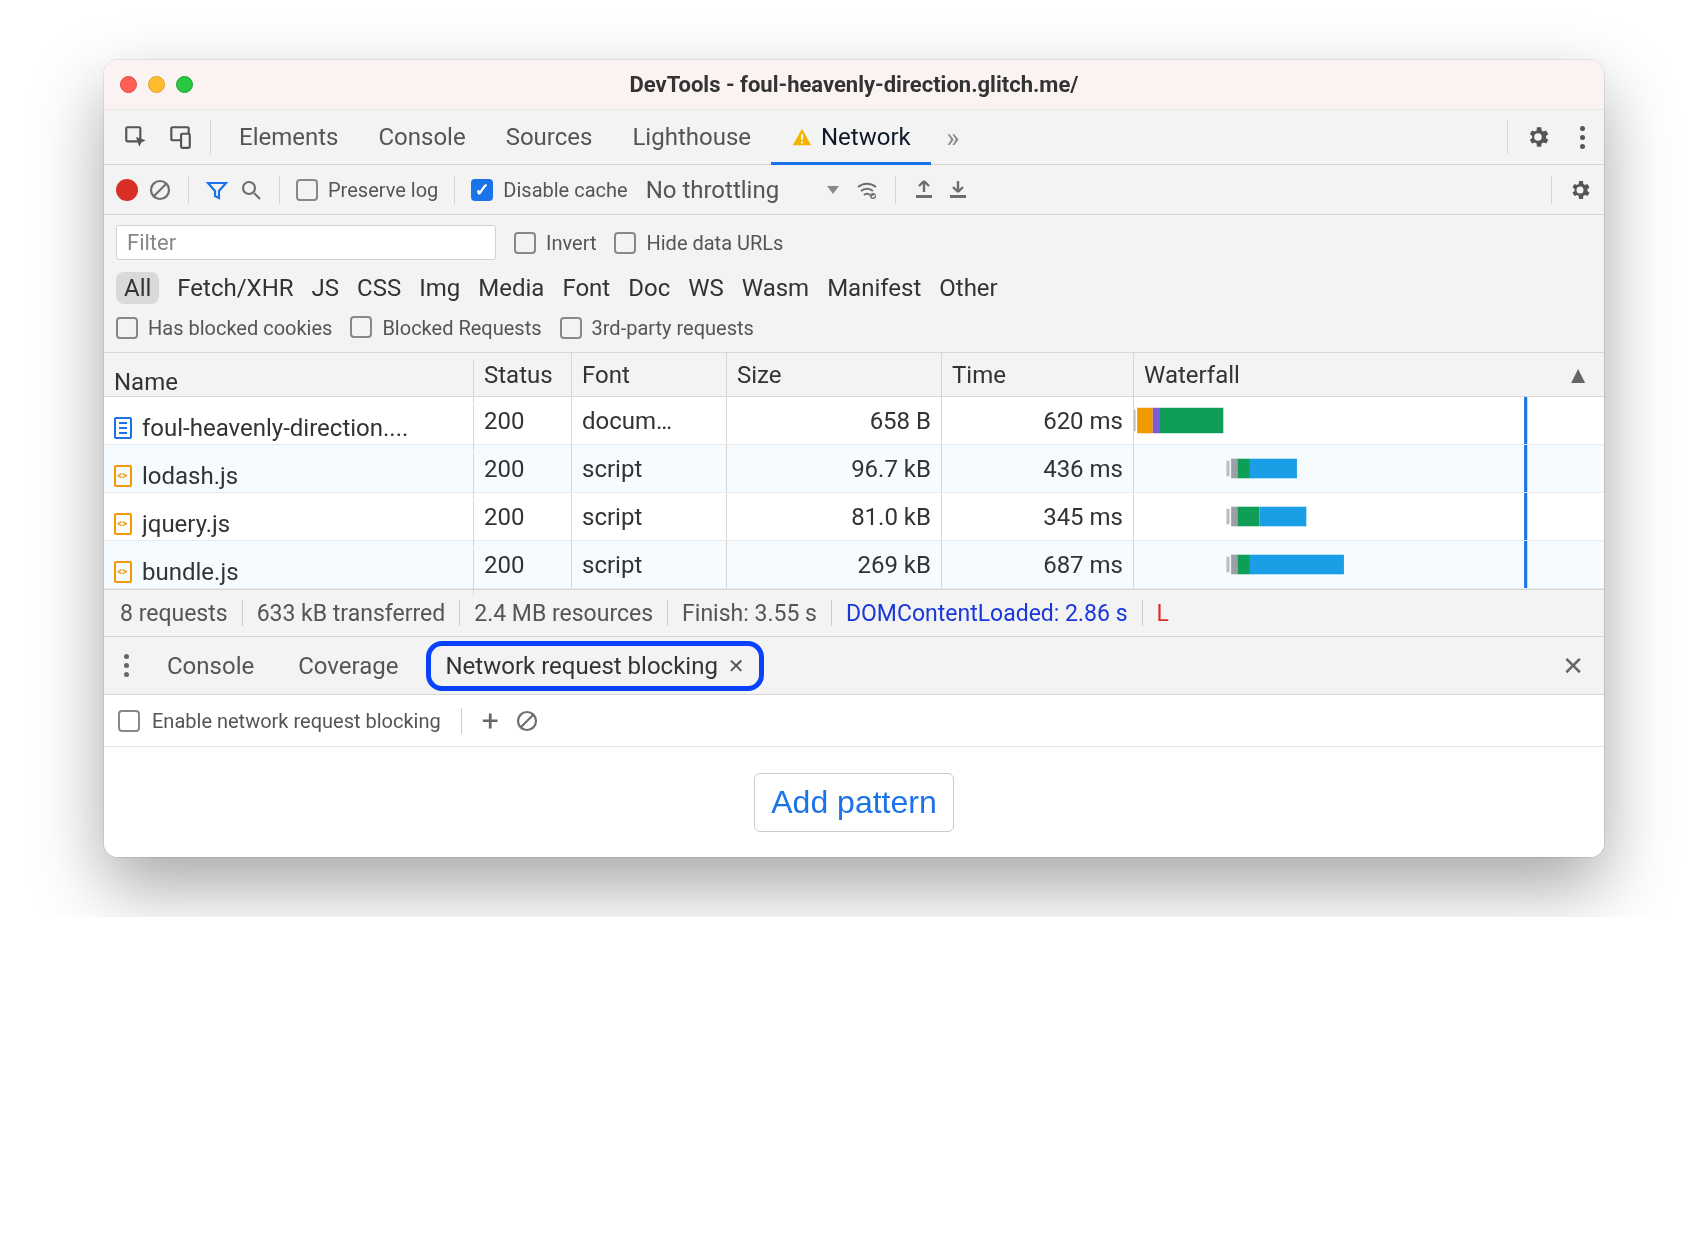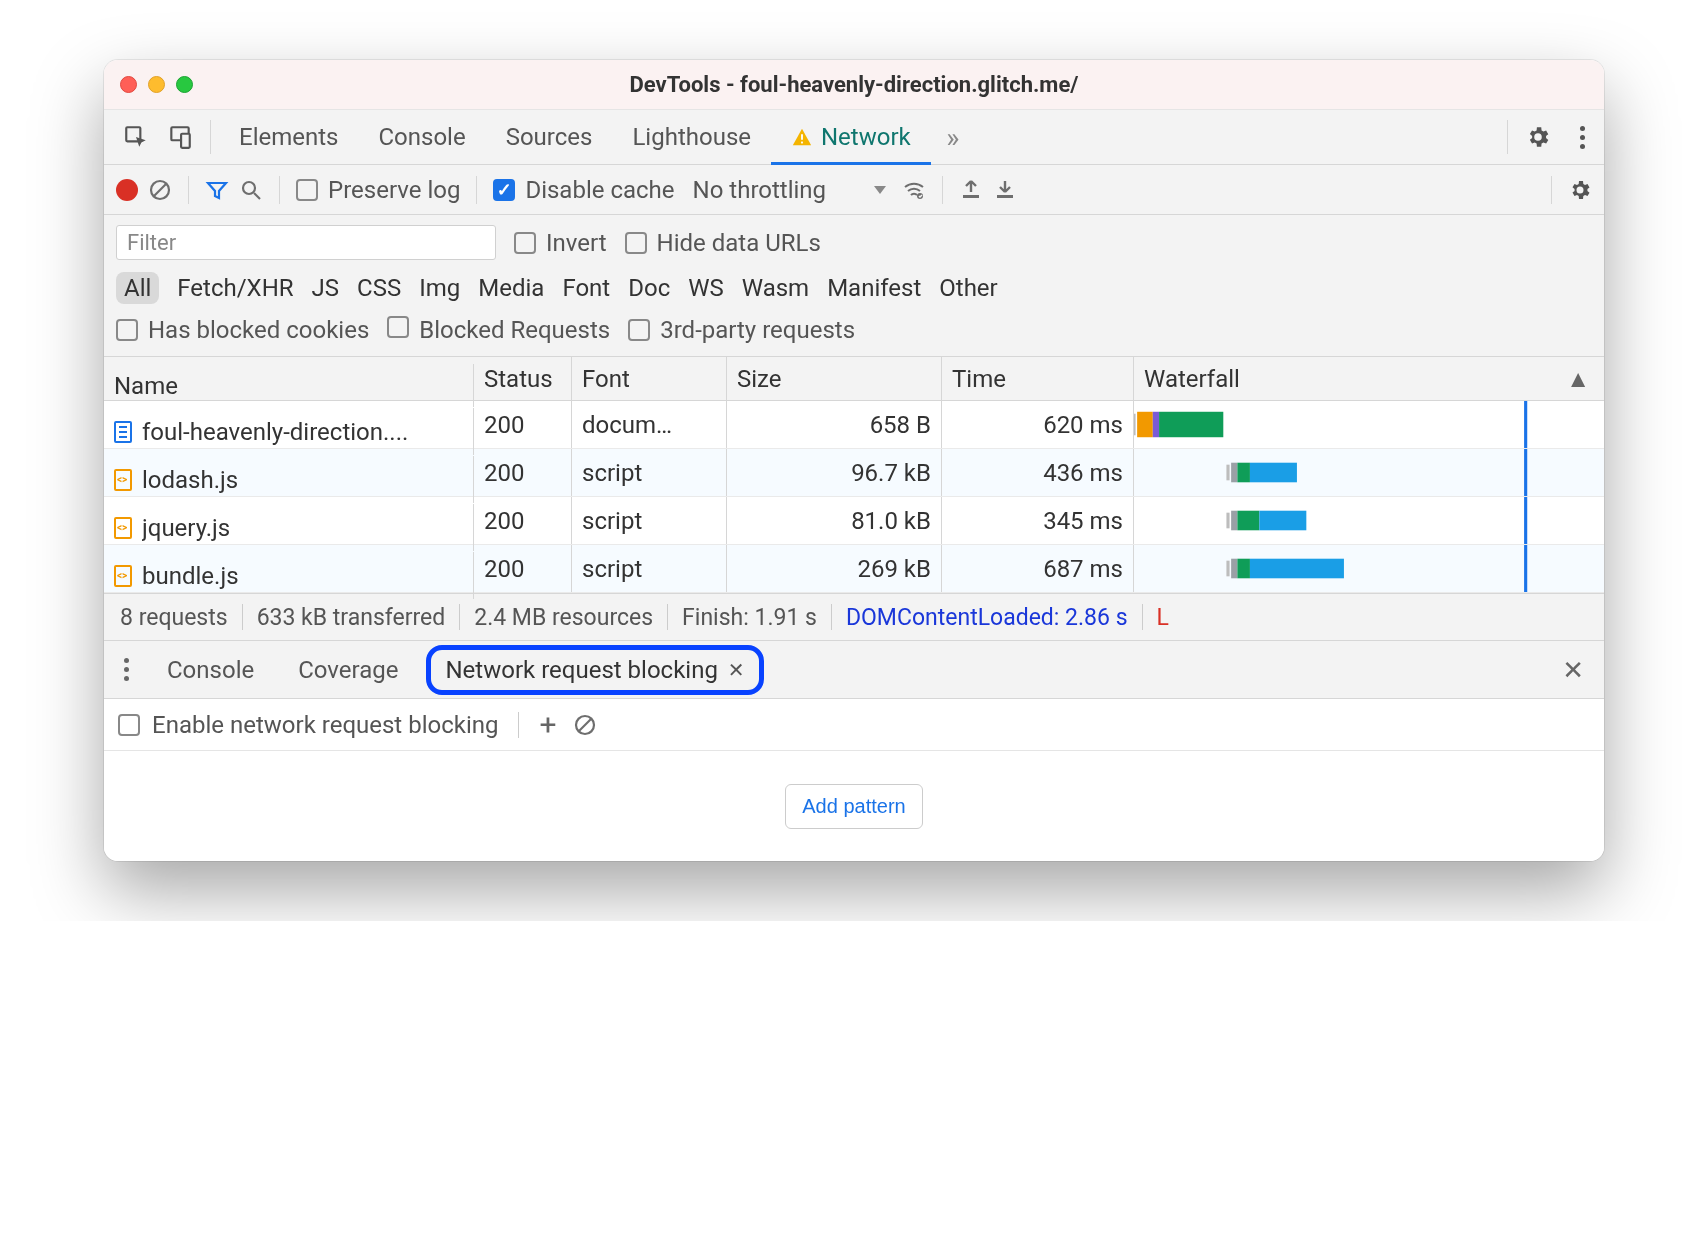--- a/index.html
+++ b/index.html
@@ -53,21 +53,21 @@
     width: 44px; height: 100%;
     color: #555;
   }
   .tabbar .sep { width: 1px; background: #d6d6d6; margin: 10px 8px; }
   .tabbar .tab {
     padding: 0 20px; display: flex; align-items: center;
     color: #555; font-size: 24px; cursor: pointer; gap: 8px;
     position: relative;
   }
   .tabbar .tab.active {
-    color: #0f766e;
+    color: #0f172a;
   }
   .tabbar .tab.active::after {
     content: ''; position: absolute; bottom: -1px; left: 0; right: 0;
     height: 3px; background: #1a73e8;
   }
   .tabbar .spacer { flex: 1; }
   .gear { font-size: 24px; }
   
   .net-toolbar {
     height: 50px;
@@ -78,21 +78,21 @@
     gap: 10px;
   }
   .dot-record { width: 22px; height: 22px; border-radius: 50%; background: #d93025; }
   .icon-gray {
     width: 24px; height: 24px; display: inline-flex; align-items:center; justify-content:center;
     color: #6e6e6e;
   }
   .icon-gray svg { width: 100%; height: 100%; }
   .net-toolbar .vsep { width: 1px; background: #d6d6d6; height: 28px; margin: 0 6px; }
   .filter-funnel { color: #1a73e8; }
-  .nt-label { font-size: 24px; color: #555; }
+  .nt-label { font-size: 20px; color: #555; }
   .checkbox { width: 22px; height: 22px; border: 2px solid #888; border-radius: 4px; display:inline-flex; align-items:center; justify-content:center; flex-shrink:0;}
   .checkbox.checked { background: #1a73e8; border-color: #1a73e8; }
   .checkbox.checked::after { content: '✓'; color: #fff; font-size: 18px; font-weight:bold; line-height:1; }
   .select-like { display:flex; align-items:center; gap:6px; color:#555; }
   .chevdown { width:0;height:0;border-left:6px solid transparent;border-right:6px solid transparent;border-top:8px solid #888; }
   
   .filter-row {
     background: #f3f3f3; border-bottom: 1px solid #d6d6d6;
     padding: 10px 12px 12px; display:flex; flex-direction:column; gap:12px;
   }
@@ -162,21 +162,21 @@
   }
   .drawer-bar .vsep { width:1px; height:26px; background:#ccc; margin:0 4px;}
   .drawer-bar .plus { font-size:30px; color:#666; line-height:1;}
   
   .drawer-body {
     display:flex; align-items:center; justify-content:center; height: 110px;
     gap: 22px; background:#fff; font-size:24px;
   }
   .drawer-body .add-btn {
     border:1px solid #ccc; border-radius:6px; padding: 10px 16px;
-    color:#1a73e8; font-size:20px; background:#fff;
+    color:#1a73e8; font-size:32px; background:#fff;
   }
   .ellipsis { white-space:nowrap; overflow:hidden; text-overflow:ellipsis; }
 </style>
 </head>
 <body>
 
 <div class="window">
 
   <div class="titlebar">
     <div class="traffic-lights">
@@ -436,21 +436,21 @@
       </div>
   </div>
 
   <div class="netstatus">
     <span>8 requests</span>
       <span class="nsep"></span>
     <span>633 kB transferred</span>
       <span class="nsep"></span>
     <span>2.4 MB resources</span>
       <span class="nsep"></span>
-    <span>Finish: 1.91 s</span>
+    <span>Finish: 3.55 s</span>
       <span class="nsep"></span>
     <span class="dcl">DOMContentLoaded: 2.86 s</span>
       <span class="nsep"></span>
     <span class="load">L</span>
   </div>
 
   <div class="drawer-tabs">
     <div class="kebab-v">
         <span></span>
         <span></span>

